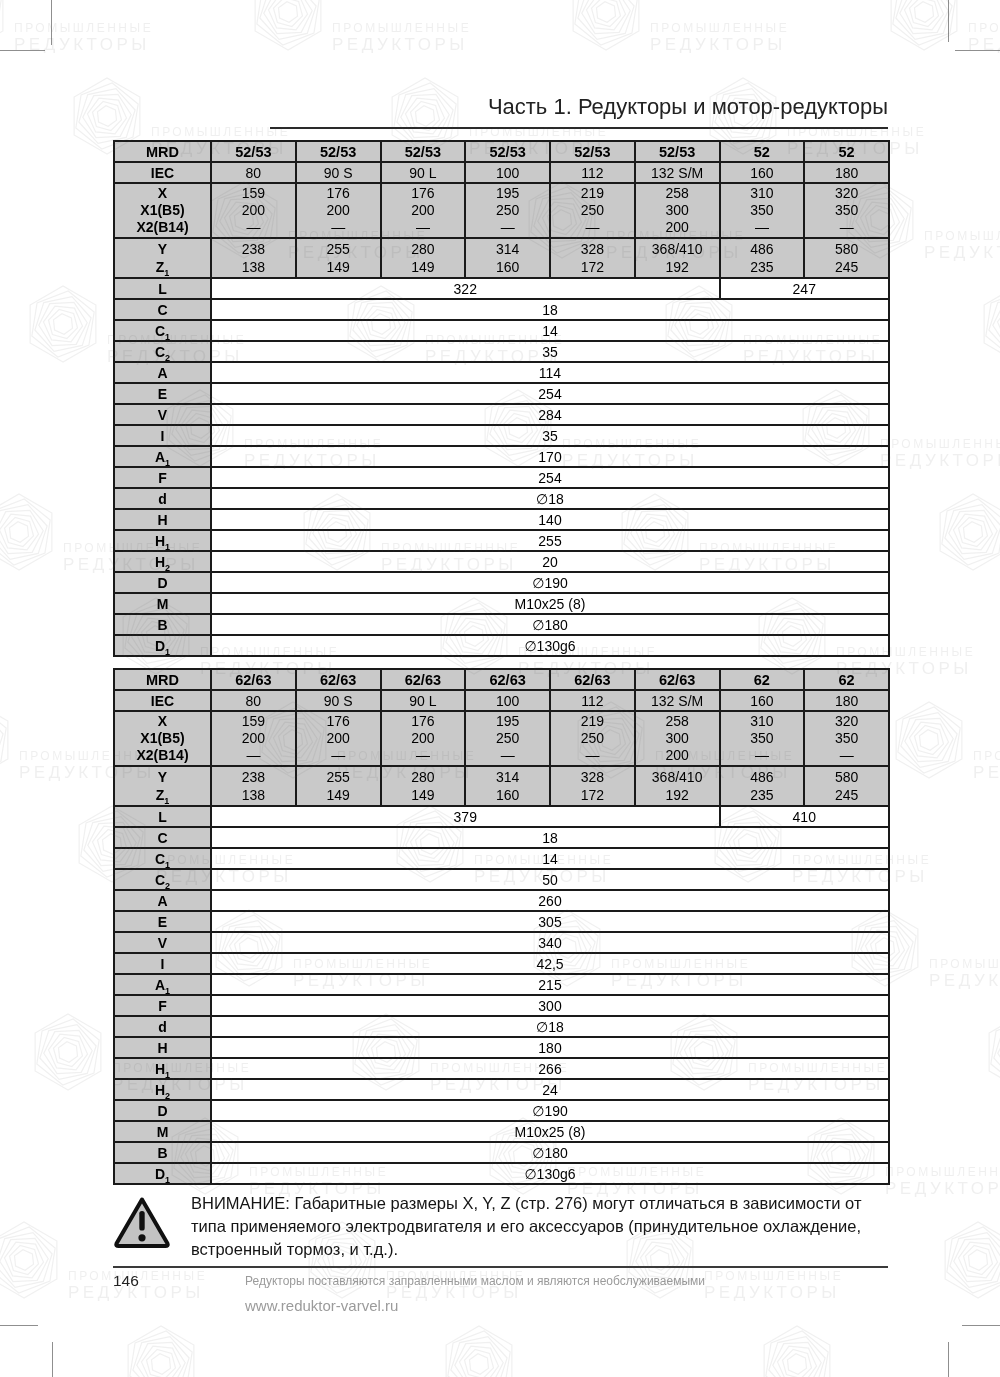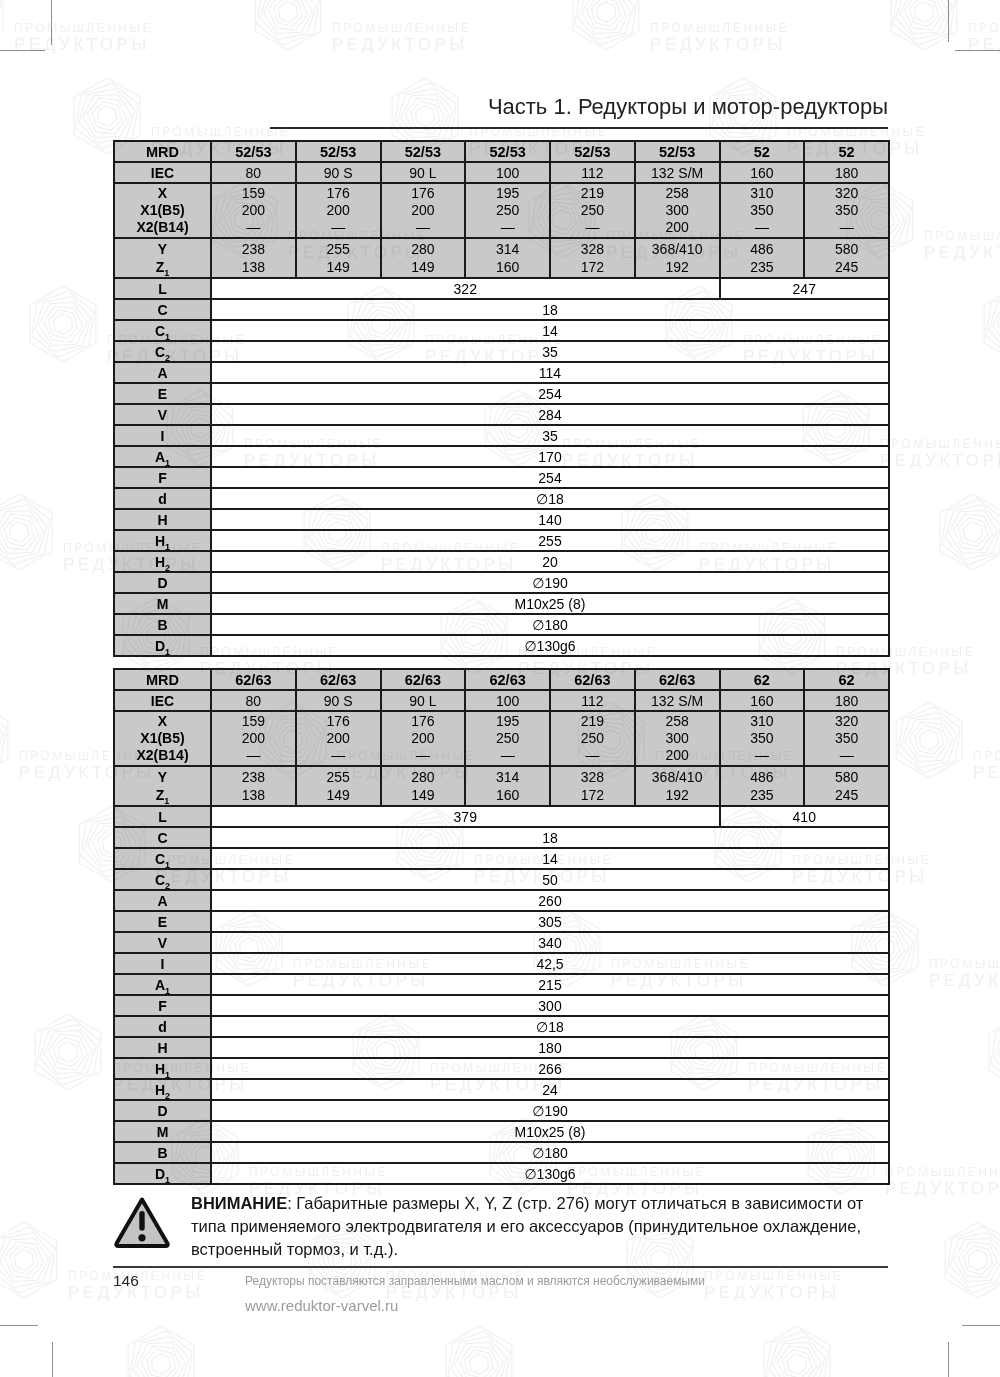--- a/index.html
+++ b/index.html
@@ -29,21 +29,21 @@
   table.dims td.vcell{background:#fff;}
   tr.r-mrd td{font-weight:700;font-size:14.5px;}
   tr.r-iec td{border-top-width:1px;}
   tr.r-x td{height:53px;line-height:17px;}
   tr.r-y td{height:38px;line-height:18px;}
   table.dims sub{font-size:9px;line-height:0;}
   
   .warning{position:absolute;left:113px;top:1192px;width:782px;display:flex;align-items:flex-start;}
   .warn-icon{flex:0 0 auto;margin-top:4px;}
   .warn-text{margin-left:20px;font-size:16.5px;line-height:23px;color:#151515;}
-  .warn-text b{font-weight:700;}
+  .warn-text b{font-weight:400;}
   
   .foot-rule{position:absolute;left:113px;top:1266px;width:775px;height:2px;background:#3a3a3a;}
   .page-num{position:absolute;left:113px;top:1272px;font-size:15.5px;color:#222;}
   .foot-note{position:absolute;left:245px;top:1274px;font-size:12px;color:#9b9b9b;}
   .foot-url{position:absolute;left:245px;top:1297px;font-size:15px;color:#9b9b9b;}
 </style>
 </head>
 <body>
 
 <div class="page">

